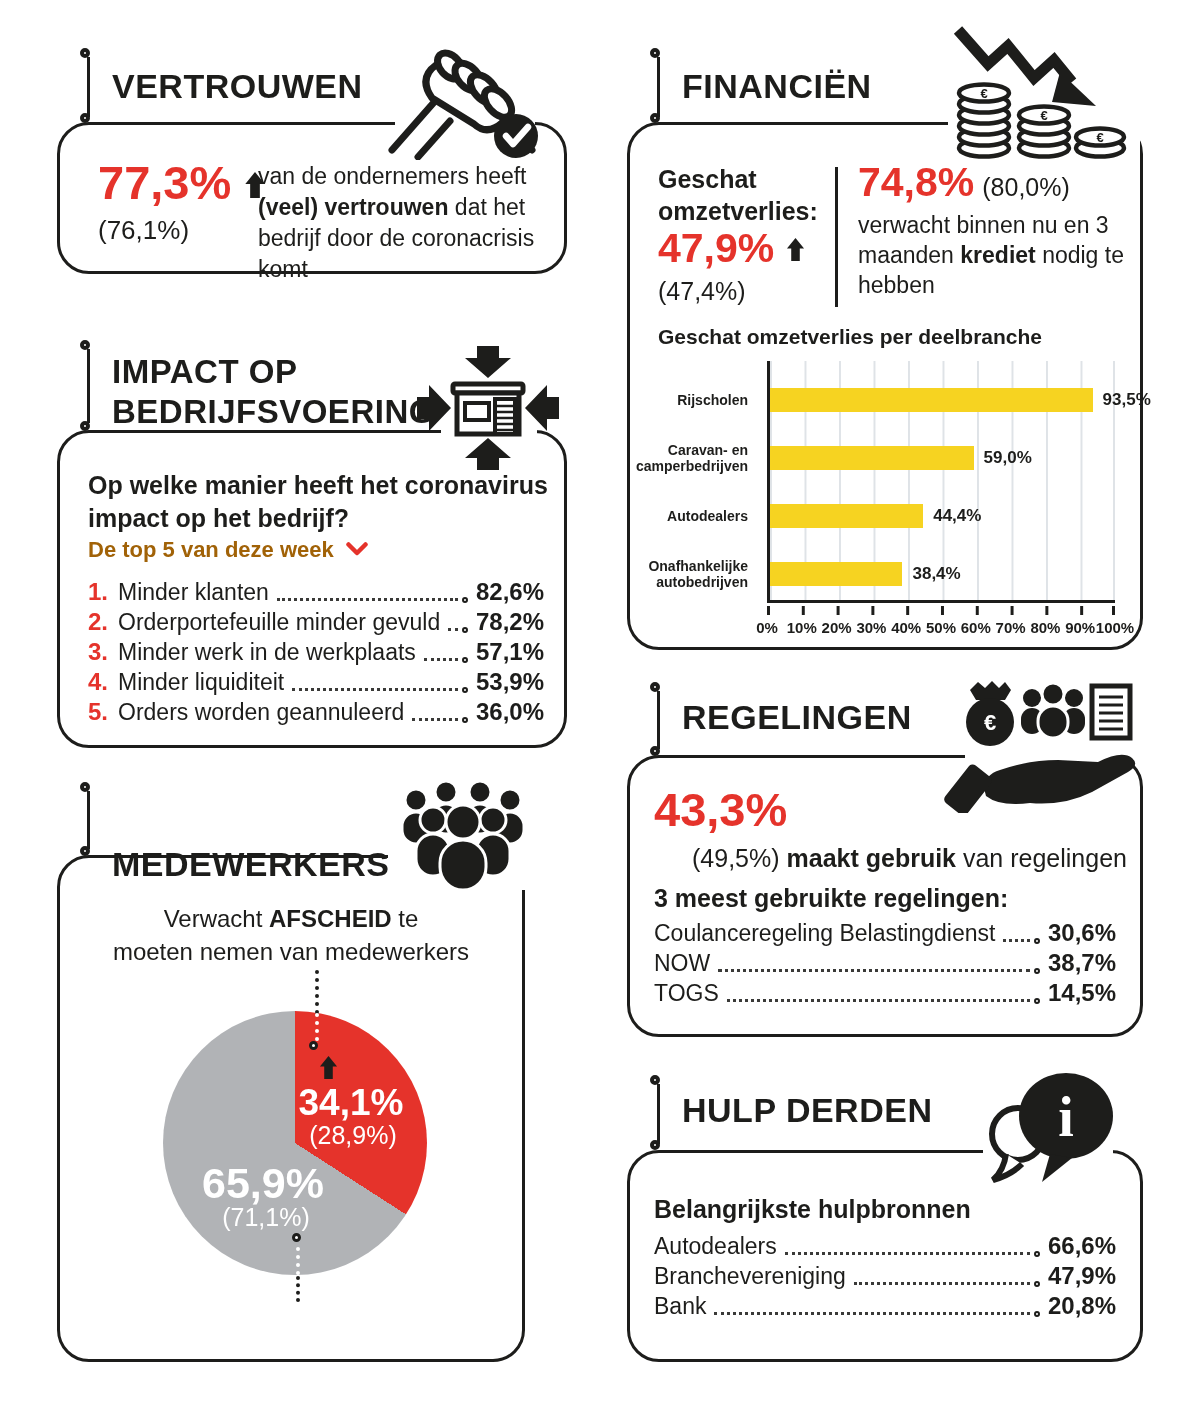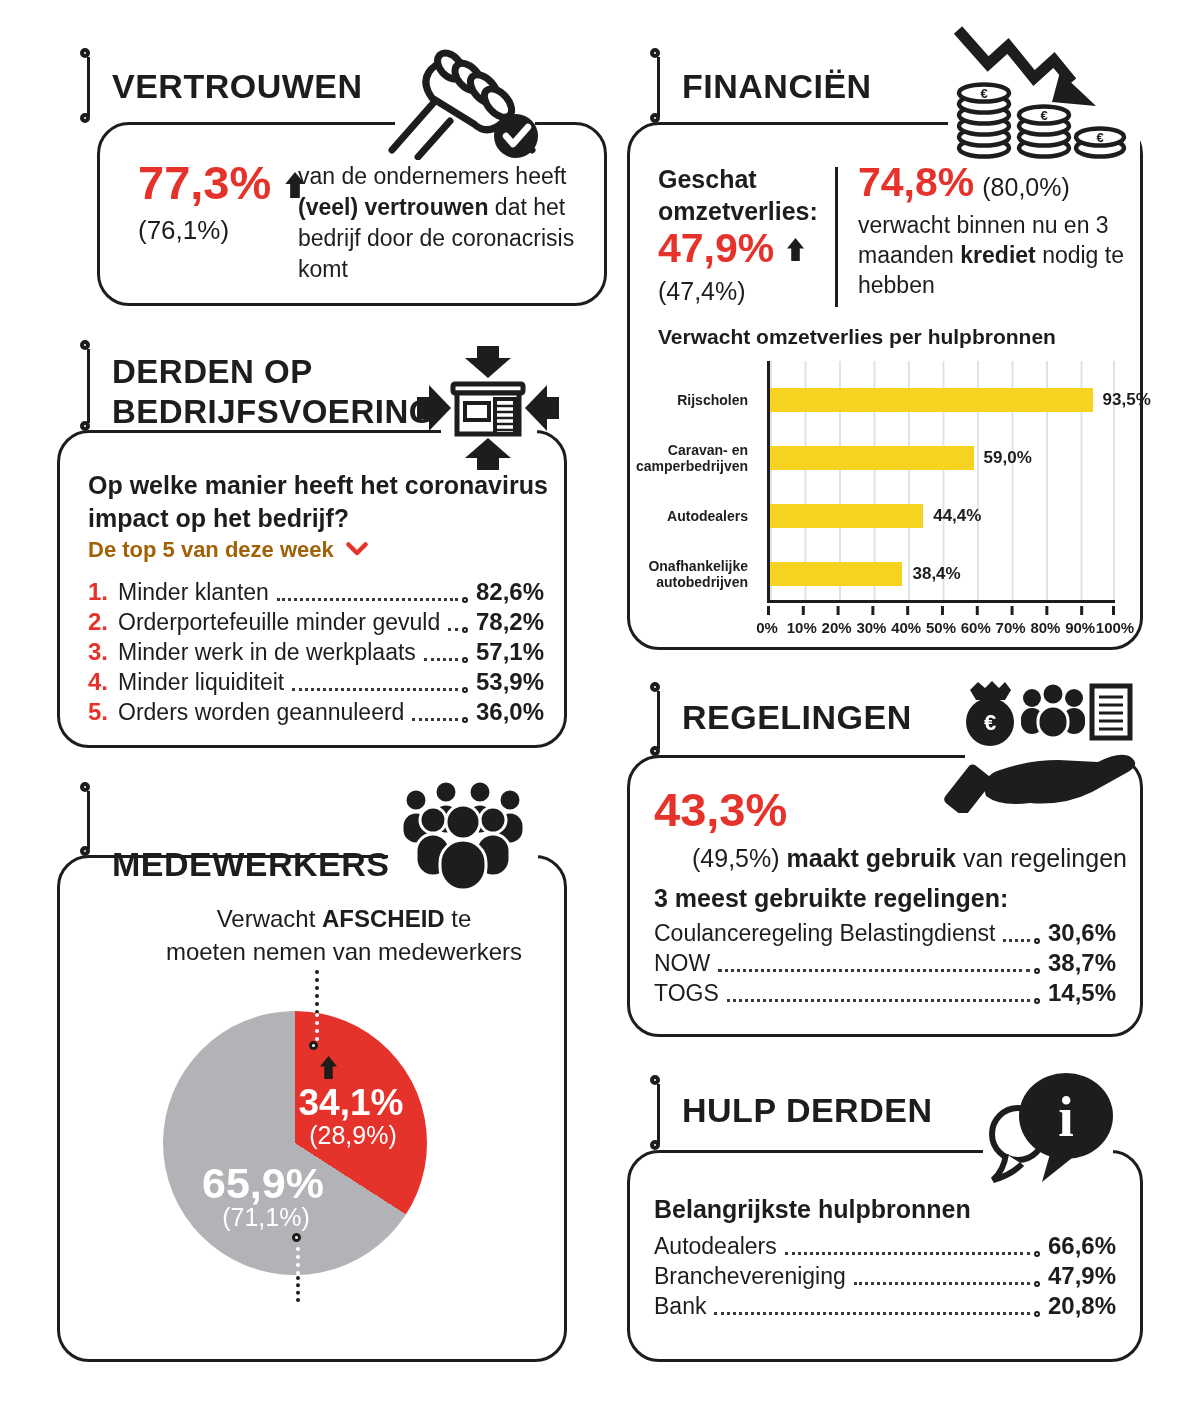--- a/index.html
+++ b/index.html
@@ -91,21 +91,21 @@
     <path d="M52 70 Q38 50 56 37 Q72 26 85 38 L122 70 Q134 82 122 95 Q107 108 94 96 Z"></path>
     <ellipse cx="70" cy="38" rx="10" ry="15" transform="rotate(-42 70 38)"></ellipse>
     <ellipse cx="88" cy="49" rx="10" ry="16" transform="rotate(-42 88 49)"></ellipse>
     <ellipse cx="104" cy="61" rx="10" ry="17" transform="rotate(-42 104 61)"></ellipse>
     <ellipse cx="118" cy="75" rx="10" ry="17" transform="rotate(-42 118 75)"></ellipse>
     <path d="M122 95 L152 122" fill="none"></path>
   </g>
   <circle cx="136" cy="108" r="22" fill="#1d1d1b"></circle>
   <path d="M126 108 l7 8 l15 -17" stroke="#fff" stroke-width="6.5" fill="none" stroke-linecap="round" stroke-linejoin="round"></path>
 </svg>
-<div class="panel-box" style="left:57px;top:122px;width:510px;height:184px;margin-left:40px;">
+<div class="panel-box" style="left:57px;top:122px;width:510px;height:152px;">
   <div style="position:absolute;left:38px;top:30px;font-size:47px;">
     <span class="stat-red">77,3%</span>
     <svg class="arrow-up" width="22" height="28" viewBox="0 0 20 26">
         <path d="M10 1 L19 12 H14.5 V25 H5.5 V12 H1 Z" fill="#1d1d1b"></path>
       </svg>
   </div>
   <div style="position:absolute;left:38px;top:90px;font-size:26px;" class="paren">(76,1%)</div>
   <div style="position:absolute;left:198px;top:36px;width:305px;font-size:23px;line-height:31px;">
     <span>van de ondernemers heeft </span><span style="font-weight:800;">(veel) vertrouwen</span><span> dat het bedrijf door de coronacrisis komt</span>
   </div>
@@ -153,21 +153,21 @@
   <div style="position:absolute;left:228px;top:34px;width:278px;">
     <div style="display:flex;align-items:baseline;gap:8px;">
       <span class="stat-red" style="font-size:41px;">74,8%</span>
       <span class="paren" style="font-size:25px;">(80,0%)</span>
     </div>
     <div style="font-size:23px;line-height:30px;margin-top:4px;">
       <span>verwacht binnen nu en 3 maanden </span><span style="font-weight:800;">krediet</span><span> nodig te hebben</span>
     </div>
   </div>
 
-  <div style="position:absolute;left:28px;top:200px;font-size:21px;font-weight:800;">Verwacht omzetverlies per hulpbronnen</div>
+  <div style="position:absolute;left:28px;top:200px;font-size:21px;font-weight:800;">Geschat omzetverlies per deelbranche</div>
 
   <div class="chart">
     <div class="cats">
       <div class="cat">Rijscholen</div>
       <div class="cat">Caravan- en camperbedrijven</div>
       <div class="cat">Autodealers</div>
       <div class="cat">Onafhankelijke autobedrijven</div>
     </div>
     <div class="plot">
       <div class="rows">
@@ -203,21 +203,21 @@
       <span style="left:90%">90%</span>
       <span style="left:100%">100%</span>
     </div>
   </div>
 </div>
 
 <div class="pin-line" style="left:87px;top:349px;height:74px;"></div>
 <div class="pin-dot" style="left:80px;top:340px;"></div>
 <div class="pin-dot" style="left:80px;top:421px;"></div>
 <div class="hdr-title" style="left:112px;top:352px;font-size:33px;">
-  <div>DERDEN OP</div>
+  <div>IMPACT OP</div>
   <div>BEDRIJFSVOERING</div>
 </div>
 <svg class="icon" style="left:413px;top:342px;" width="150" height="132" viewBox="0 0 150 132">
   <rect x="28" y="82" width="96" height="50" fill="#fff"></rect>
   <polygon points="64,4 86,4 86,16 98,16 75,36 52,16 64,16" fill="#1d1d1b"></polygon>
   <polygon points="64,128 86,128 86,116 98,116 75,96 52,116 64,116" fill="#1d1d1b"></polygon>
   <polygon points="4,55 4,77 16,77 16,89 38,66 16,43 16,55" fill="#1d1d1b"></polygon>
   <polygon points="146,55 146,77 134,77 134,89 112,66 134,43 134,55" fill="#1d1d1b"></polygon>
   <g fill="#fff" stroke="#1d1d1b">
     <rect x="40" y="42" width="70" height="9" rx="2" stroke-width="5"></rect>
@@ -299,21 +299,21 @@
     <circle cx="92" cy="16" r="11"></circle>
       <rect x="78" y="28" width="28" height="30" rx="14"></rect>
     <circle cx="45" cy="44" r="13"></circle>
       <rect x="28" y="58" width="34" height="42" rx="17"></rect>
     <circle cx="105" cy="44" r="13"></circle>
       <rect x="88" y="58" width="34" height="42" rx="17"></rect>
     <circle cx="75" cy="46" r="17"></circle>
       <rect x="52" y="64" width="46" height="50" rx="23"></rect>
   </g>
 </svg>
-<div class="panel-box" style="left:57px;top:855px;width:510px;height:507px;padding-left:32px;">
+<div class="panel-box" style="left:57px;top:855px;width:468px;height:507px;">
   <div class="center-text" style="top:44px;line-height:33px;">
     <div><span>Verwacht </span><span style="font-weight:800;">AFSCHEID</span><span> te</span></div>
     <div>moeten nemen van medewerkers</div>
   </div>
 
   <div class="dotline-dark" style="left:255px;top:112px;height:44px;"></div>
 
   <div class="pie" style="left: 103px; top: 153px; width: 264px; height: 264px; background: conic-gradient(rgb(229, 51, 43) 0deg, rgb(229, 51, 43) 34.1%, rgb(177, 179, 182) 0deg, rgb(177, 179, 182) 100%);">
     <div class="dotline-white" style="left:152px;top:2px;height:28px;"></div>
     <div class="pie-ring" style="left:146px;top:30px;"></div>

